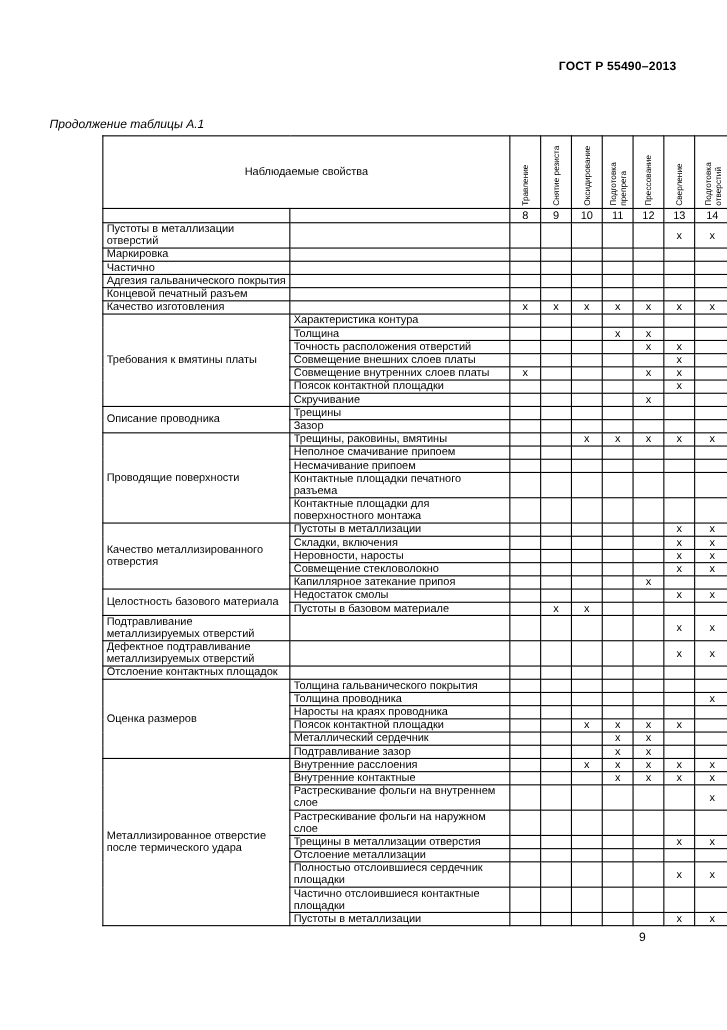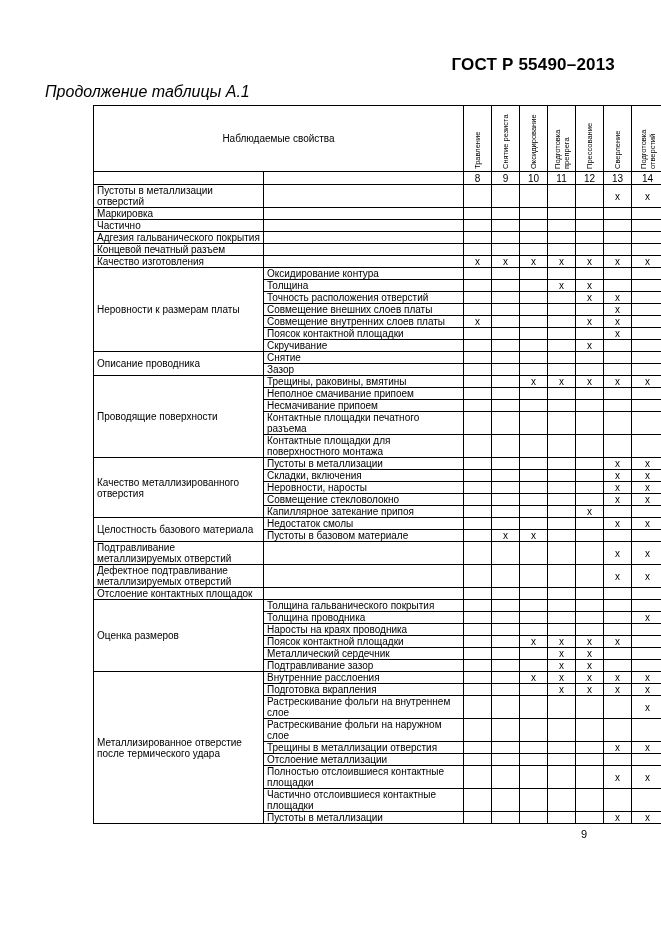--- a/index.html
+++ b/index.html
@@ -8,27 +8,27 @@
     width: 661px; height: 936px;
     font-family: "Liberation Sans", sans-serif;
     color: #000;
     position: relative;
     overflow: hidden;
   }
   .page { padding: 55px 46px 0 45px; width: 661px; }
   .doc-header {
     text-align: right;
     font-weight: bold;
-    font-size: 17px;
+    font-size: 11px;
     letter-spacing: 0.2px;
   }
   .table-caption {
     font-style: italic;
-    font-size: 16px;
-    margin-top: 8px;
+    font-size: 11px;
+    margin-top: 40px;
     margin-bottom: 4px;
   }
   table.main-table {
     border-collapse: collapse;
     table-layout: fixed;
     width: 570px;
     margin-left: 48px;
   }
   table.main-table td {
     border: 1px solid #000;
@@ -203,22 +203,22 @@
           <td class="sub-cell"></td>
           <td class="mark-cell">х</td>
           <td class="mark-cell">х</td>
           <td class="mark-cell">х</td>
           <td class="mark-cell">х</td>
           <td class="mark-cell">х</td>
           <td class="mark-cell">х</td>
           <td class="mark-cell">х</td>
         </tr>
         <tr>
-          <td class="group-cell" rowspan="7">Неровности к размерам платы</td>
-          <td class="sub-cell">Оксидирование контура</td>
+          <td class="group-cell" rowspan="7">Требования к вмятины платы</td>
+          <td class="sub-cell">Характеристика контура</td>
           <td class="mark-cell"></td>
           <td class="mark-cell"></td>
           <td class="mark-cell"></td>
           <td class="mark-cell"></td>
           <td class="mark-cell"></td>
           <td class="mark-cell"></td>
           <td class="mark-cell"></td>
         </tr>
         <tr>
           <td class="sub-cell">Толщина</td>
@@ -275,21 +275,21 @@
           <td class="mark-cell"></td>
           <td class="mark-cell"></td>
           <td class="mark-cell"></td>
           <td class="mark-cell"></td>
           <td class="mark-cell">х</td>
           <td class="mark-cell"></td>
           <td class="mark-cell"></td>
         </tr>
         <tr>
           <td class="group-cell" rowspan="2">Описание проводника</td>
-          <td class="sub-cell">Снятие</td>
+          <td class="sub-cell">Трещины</td>
           <td class="mark-cell"></td>
           <td class="mark-cell"></td>
           <td class="mark-cell"></td>
           <td class="mark-cell"></td>
           <td class="mark-cell"></td>
           <td class="mark-cell"></td>
           <td class="mark-cell"></td>
         </tr>
         <tr>
           <td class="sub-cell">Зазор</td>
@@ -523,21 +523,21 @@
           <td class="sub-cell">Внутренние расслоения</td>
           <td class="mark-cell"></td>
           <td class="mark-cell"></td>
           <td class="mark-cell">х</td>
           <td class="mark-cell">х</td>
           <td class="mark-cell">х</td>
           <td class="mark-cell">х</td>
           <td class="mark-cell">х</td>
         </tr>
         <tr>
-          <td class="sub-cell">Подготовка вкрапления</td>
+          <td class="sub-cell">Внутренние контактные</td>
           <td class="mark-cell"></td>
           <td class="mark-cell"></td>
           <td class="mark-cell"></td>
           <td class="mark-cell">х</td>
           <td class="mark-cell">х</td>
           <td class="mark-cell">х</td>
           <td class="mark-cell">х</td>
         </tr>
         <tr>
           <td class="sub-cell">Растрескивание фольги на внутреннем слое</td>
@@ -573,21 +573,21 @@
           <td class="sub-cell">Отслоение металлизации</td>
           <td class="mark-cell"></td>
           <td class="mark-cell"></td>
           <td class="mark-cell"></td>
           <td class="mark-cell"></td>
           <td class="mark-cell"></td>
           <td class="mark-cell"></td>
           <td class="mark-cell"></td>
         </tr>
         <tr>
-          <td class="sub-cell">Полностью отслоившиеся контактные площадки</td>
+          <td class="sub-cell">Полностью отслоившиеся сердечник площадки</td>
           <td class="mark-cell"></td>
           <td class="mark-cell"></td>
           <td class="mark-cell"></td>
           <td class="mark-cell"></td>
           <td class="mark-cell"></td>
           <td class="mark-cell">х</td>
           <td class="mark-cell">х</td>
         </tr>
         <tr>
           <td class="sub-cell">Частично отслоившиеся контактные площадки</td>

